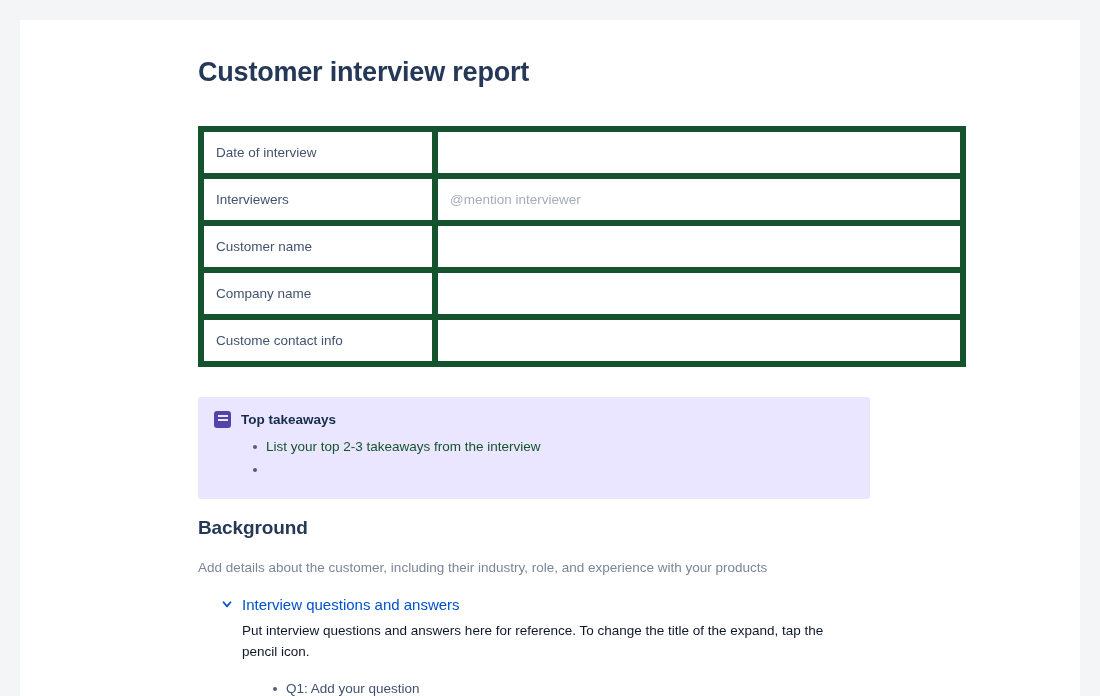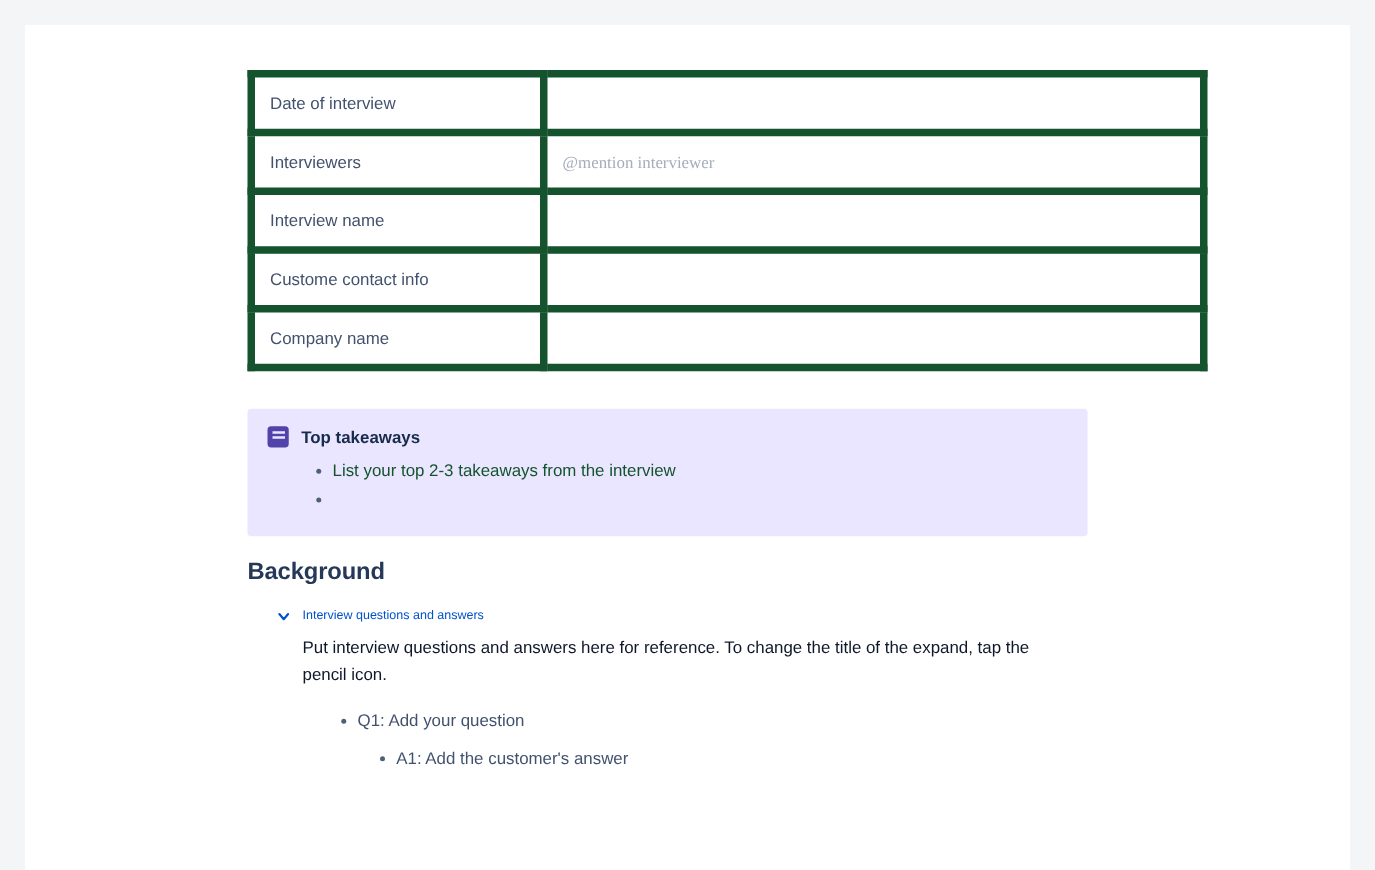--- a/index.html
+++ b/index.html
@@ -52,21 +52,20 @@
   }
   td.label-cell {
     width: 204px;
   }
   td.value-cell {
     width: 498px;
   }
   .mention {
     color: #a5adba;
     font-size: 13.5px;
-    font-family: Liberation Serif, serif;
   }
   .panel {
     margin-top: 30px;
     background: #eae6ff;
     border-radius: 3px;
     padding: 14px 16px 18px 16px;
     width: 672px;
     box-sizing: border-box;
     min-height: 96px;
   }
@@ -142,21 +141,21 @@
     gap: 8px;
   }
   .chevron {
     width: 14px;
     height: 14px;
     flex: none;
     color: #0052cc;
     display: inline-block;
   }
   .expand-title {
-    font-size: 10px;
+    font-size: 15px;
     color: #0052cc;
   }
   .expand-body {
     margin-top: 7px;
     margin-left: 22px;
     font-size: 13.5px;
     color: #0f172a;
     line-height: 1.62;
     max-width: 610px;
   }
@@ -202,60 +201,62 @@
     border-radius: 50%;
     background: #505f79;
   }
 </style>
 </head>
 <body>
 
 <div class="page">
   <div class="content">
 
+    <h1 class="doc-title">Customer interview report</h1>
 
     <table class="info-table">
       <tbody>
         <tr>
           <td class="label-cell">Date of interview</td>
           <td class="value-cell"></td>
         </tr>
         <tr>
           <td class="label-cell">Interviewers</td>
           <td class="value-cell">
             <span class="mention">@mention interviewer</span>
           </td>
         </tr>
         <tr>
-          <td class="label-cell">Interview name</td>
+          <td class="label-cell">Customer name</td>
+          <td class="value-cell"></td>
+        </tr>
+        <tr>
+          <td class="label-cell">Company name</td>
           <td class="value-cell"></td>
         </tr>
         <tr>
           <td class="label-cell">Custome contact info</td>
-          <td class="value-cell"></td>
-        </tr>
-        <tr>
-          <td class="label-cell">Company name</td>
           <td class="value-cell"></td>
         </tr>
       </tbody>
     </table>
 
     <div class="panel">
       <div class="panel-head">
         <span class="panel-icon"></span>
         <span class="panel-title">Top takeaways</span>
       </div>
       <ul>
         <li>List your top 2-3 takeaways from the interview</li>
         <li></li>
       </ul>
     </div>
 
     <h2 class="section-title">Background</h2>
+    <p class="section-desc">Add details about the customer, including their industry, role, and experience with your products</p>
 
     <div class="expand">
       <div class="expand-head">
         <span class="chevron">
           <svg width="14" height="14" viewBox="0 0 24 24" fill="none" stroke="#0052cc" stroke-width="3" stroke-linecap="round" stroke-linejoin="round">
             <polyline points="6 9 12 16 18 9"></polyline>
           </svg>
         </span>
         <span class="expand-title">Interview questions and answers</span>
       </div>

